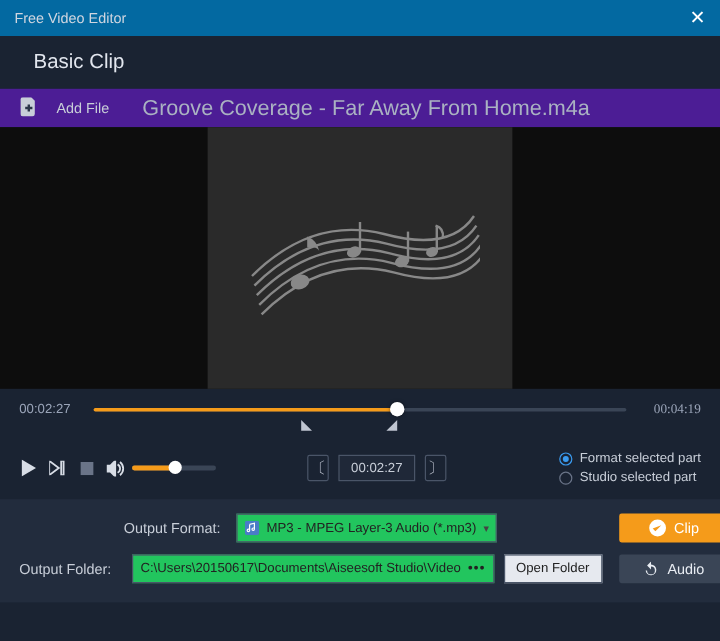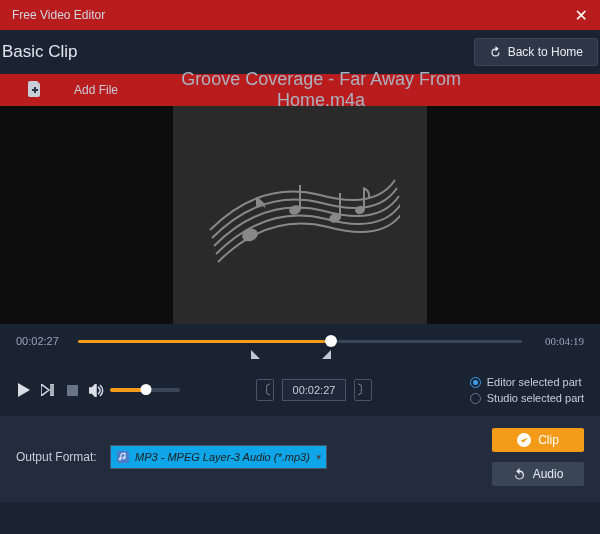--- a/index.html
+++ b/index.html
@@ -1,24 +1,24 @@
 <!DOCTYPE html>
 <html><head>
 <meta charset="utf-8">
 <style>
 * { margin:0; padding:0; box-sizing:border-box; font-family:"Segoe UI",Arial,sans-serif; }
 body { background:#1a2332; width:600px; height:534px; overflow:hidden; color:#c8ced8; font-size:12px; user-select:none; }
-.titlebar { height:30px; background:#b91c1c; display:flex; align-items:center; padding:0 12px; justify-content:space-between; }
+.titlebar { height:30px; background:#0369a1; display:flex; align-items:center; padding:0 12px; justify-content:space-between; }
 .titlebar .title { font-size:12px; color:#d0d6e0; }
 .titlebar .close { color:#fff; font-size:16px; cursor:pointer; }
-.header { height:44px; display:flex; align-items:center; justify-content:space-between; padding:0 2px; }
+.header { height:44px; display:flex; align-items:center; padding:0 28px; }
 .header .page-title { font-size:17px; font-weight:400; color:#e2e6ee; }
 .back-btn { background:#2d3748; border:1px solid #3a4556; border-radius:3px; height:28px; padding:0 14px; display:flex; align-items:center; gap:6px; color:#e8ecf2; font-size:12px; cursor:pointer; }
 .back-btn svg { width:13px; height:13px; fill:#e8ecf2; }
-.filebar { height:32px; background:#b91c1c; display:flex; align-items:center; padding:0 28px; gap:32px; }
+.filebar { height:32px; background:#4c1d95; display:flex; align-items:center; padding:0 17px; gap:16px; }
 .filebar .add-icon svg { width:14px; height:16px; }
 .filebar .add-label { color:#c8ced8; font-size:12px; }
 .filebar .filename { flex:1; text-align:center; color:#aab2c2; font-size:18px; padding-right:80px; }
 .preview { height:218px; background:#0d0d0d; display:flex; align-items:center; justify-content:center; margin:0; }
 .preview .art { width:254px; height:218px; background:#2a2a2a; display:flex; align-items:center; justify-content:center; }
 .preview .art svg { width:200px; height:150px; }
 .timeline { padding:10px 16px 4px; }
 .timeline-row { display:flex; align-items:center; gap:10px; }
 .time-label { font-size:11px; color:#9aa4b8; width:52px; }
 .time-label.right { text-align:right;font-family:Liberation Serif, serif; }
@@ -40,24 +40,24 @@
 .vol-thumb { position:absolute; top:-4px; width:11px; height:11px; background:#fff; border-radius:50%; transform:translateX(-50%); }
 .ctrl-mid { display:flex; align-items:center; gap:8px; margin-left:64px; }
 .bracket-btn { width:18px; height:22px; border:1px solid #4a5568; border-radius:2px; display:flex; align-items:center; justify-content:center; cursor:pointer; color:#c0c6d2; font-size:13px; }
 .time-box { width:64px; height:22px; border:1px solid #4a5568; background:#1f2838; display:flex; align-items:center; justify-content:center; font-size:11px; color:#c8ced8; }
 .ctrl-right { margin-left:auto; display:flex; flex-direction:column; gap:4px; font-size:11px; }
 .radio-row { display:flex; align-items:center; gap:6px; cursor:pointer; }
 .radio { width:11px; height:11px; border:1px solid #6a7488; border-radius:50%; position:relative; }
 .radio.checked { border-color:#3a9bf0; }
 .radio.checked::after { content:""; position:absolute; inset:2px; background:#3a9bf0; border-radius:50%; }
 .bottom { background:#222c3d; padding:12px 16px 16px; display:flex; gap:14px; }
-.form-col { flex:1; display:flex; flex-direction:row; gap:10px;align-items:center; }
+.form-col { flex:1; display:flex; flex-direction:column; gap:10px;align-items:center; }
 .form-row { display:flex; align-items:center; gap:8px; }
 .form-label { width:86px; font-size:12px; color:#c8ced8; }
-.input-box { flex:1; height:24px; background:#0ea5e9; border:1px solid #4a5568; display:flex; align-items:center; padding:0 6px; font-size:11px; color:#222; gap:6px; position:relative;font-style:italic; }
+.input-box { flex:1; height:24px; background:#22c55e; border:1px solid #4a5568; display:flex; align-items:center; padding:0 6px; font-size:11px; color:#222; gap:6px; position:relative; }
 .input-box .chev { margin-left:auto; color:#444; font-size:9px; }
 .input-box .dots { margin-left:auto; color:#222; font-weight:bold; letter-spacing:1px; cursor:pointer; }
 .input-box svg { width:12px; height:12px; flex-shrink:0; }
 .small-btn { width:82px; height:24px; background:#e6e9ef; border:1px solid #4a5568; font-size:11px; color:#222; cursor:pointer; display:flex; align-items:center; justify-content:center; }
 .action-col { display:flex; flex-direction:column; gap:10px; }
 .save-btn, .reset-btn { width:92px; height:24px; border-radius:2px; display:flex; align-items:center; justify-content:center; gap:7px; font-size:12px; cursor:pointer; }
 .save-btn { background:#f59b1a; color:#fff; }
 .save-btn .chk { width:14px; height:14px; background:#fff; border-radius:50%; display:flex; align-items:center; justify-content:center; }
 .save-btn .chk svg { width:9px; height:9px; fill:#f59b1a; }
 .reset-btn { background:#3a4556; color:#e8ecf2; }
@@ -66,26 +66,20 @@
 </head>
 <body>
 
 <div class="titlebar">
   <span class="title">Free Video Editor</span>
   <span class="close">✕</span>
 </div>
 
 <div class="header">
   <div class="page-title">Basic Clip</div>
-  <div class="back-btn">
-    <svg viewBox="0 0 16 16">
-        <path d="M8 3a5 5 0 1 0 5 5h-1.5A3.5 3.5 0 1 1 8 4.5V7l4-3.5L8 0v3z"></path>
-      </svg>
-    <span>Back to Home</span>
-  </div>
 </div>
 
 <div class="filebar">
   <span class="add-icon">
     <svg viewBox="0 0 14 16">
         <path fill="#c8ced8" d="M2 0h7l3 3v11a2 2 0 0 1-2 2H2a2 2 0 0 1-2-2V2a2 2 0 0 1 2-2z"></path>
         <path fill="#2a3548" d="M6 6h2v2h2v2H8v2H6v-2H4V8h2z"></path>
       </svg>
   </span>
   <span class="add-label">Add File</span>
@@ -164,21 +158,21 @@
     </div>
   </div>
   <div class="ctrl-mid">
     <div class="bracket-btn">〔</div>
     <div class="time-box">00:02:27</div>
     <div class="bracket-btn">〕</div>
   </div>
   <div class="ctrl-right">
     <div class="radio-row">
       <span class="radio checked"></span>
-      <span>Editor selected part</span>
+      <span>Format selected part</span>
     </div>
     <div class="radio-row">
       <span class="radio"></span>
       <span>Studio selected part</span>
     </div>
   </div>
 </div>
 
 <div class="bottom">
   <div class="form-col">
@@ -186,20 +180,28 @@
       <span class="form-label">Output Format:</span>
       <div class="input-box">
         <svg viewBox="0 0 12 12">
             <rect width="12" height="12" rx="2" fill="#4a7cc7"></rect>
             <path d="M4 3v5a1 1 0 1 1-1-1h1M4 3l4-1v5a1 1 0 1 1-1-1h1" stroke="#fff" fill="none"></path>
           </svg>
         <span>MP3 - MPEG Layer-3 Audio (*.mp3)</span>
         <span class="chev">▾</span>
       </div>
     </div>
+    <div class="form-row">
+      <span class="form-label">Output Folder:</span>
+      <div class="input-box">
+        <span style="overflow:hidden;text-overflow:ellipsis;white-space:nowrap;">C:\Users\20150617\Documents\Aiseesoft Studio\Video</span>
+        <span class="dots">•••</span>
+      </div>
+      <div class="small-btn">Open Folder</div>
+    </div>
   </div>
   <div class="action-col">
     <div class="save-btn">
       <span class="chk">
           <svg viewBox="0 0 10 10">
             <path d="M1 5l2.5 2.5L9 2"></path>
           </svg>
         </span>
       <span>Clip</span>
     </div>

